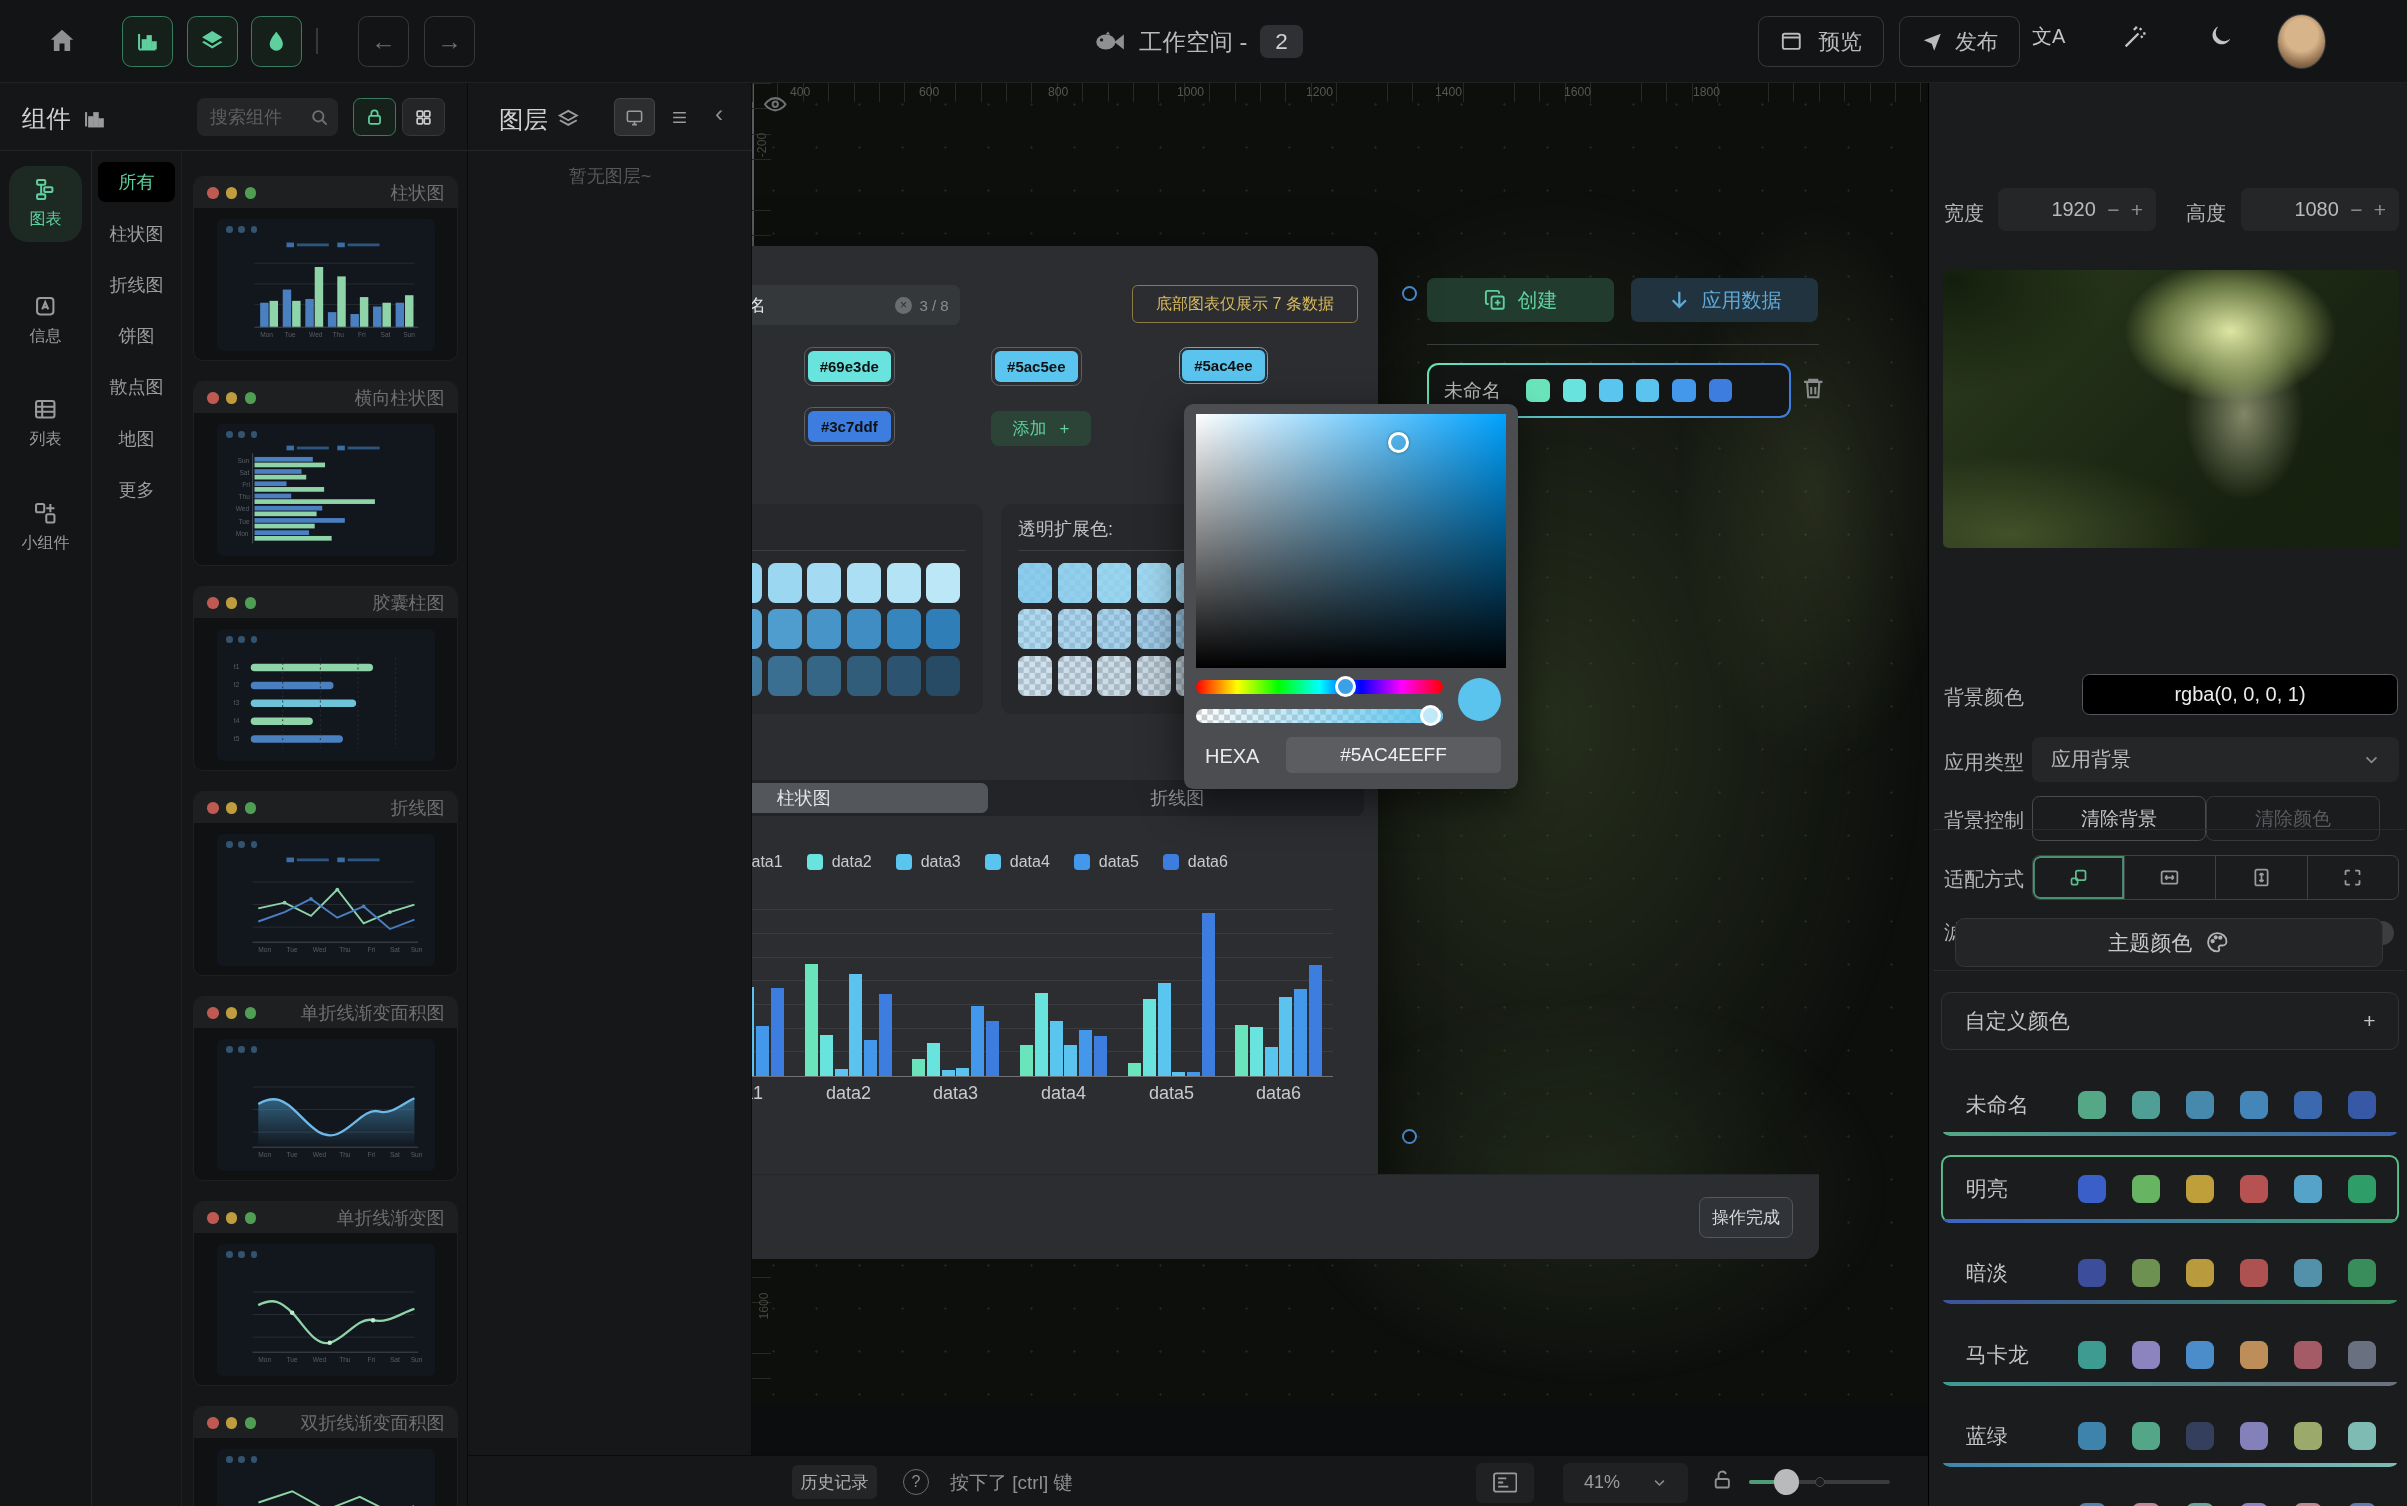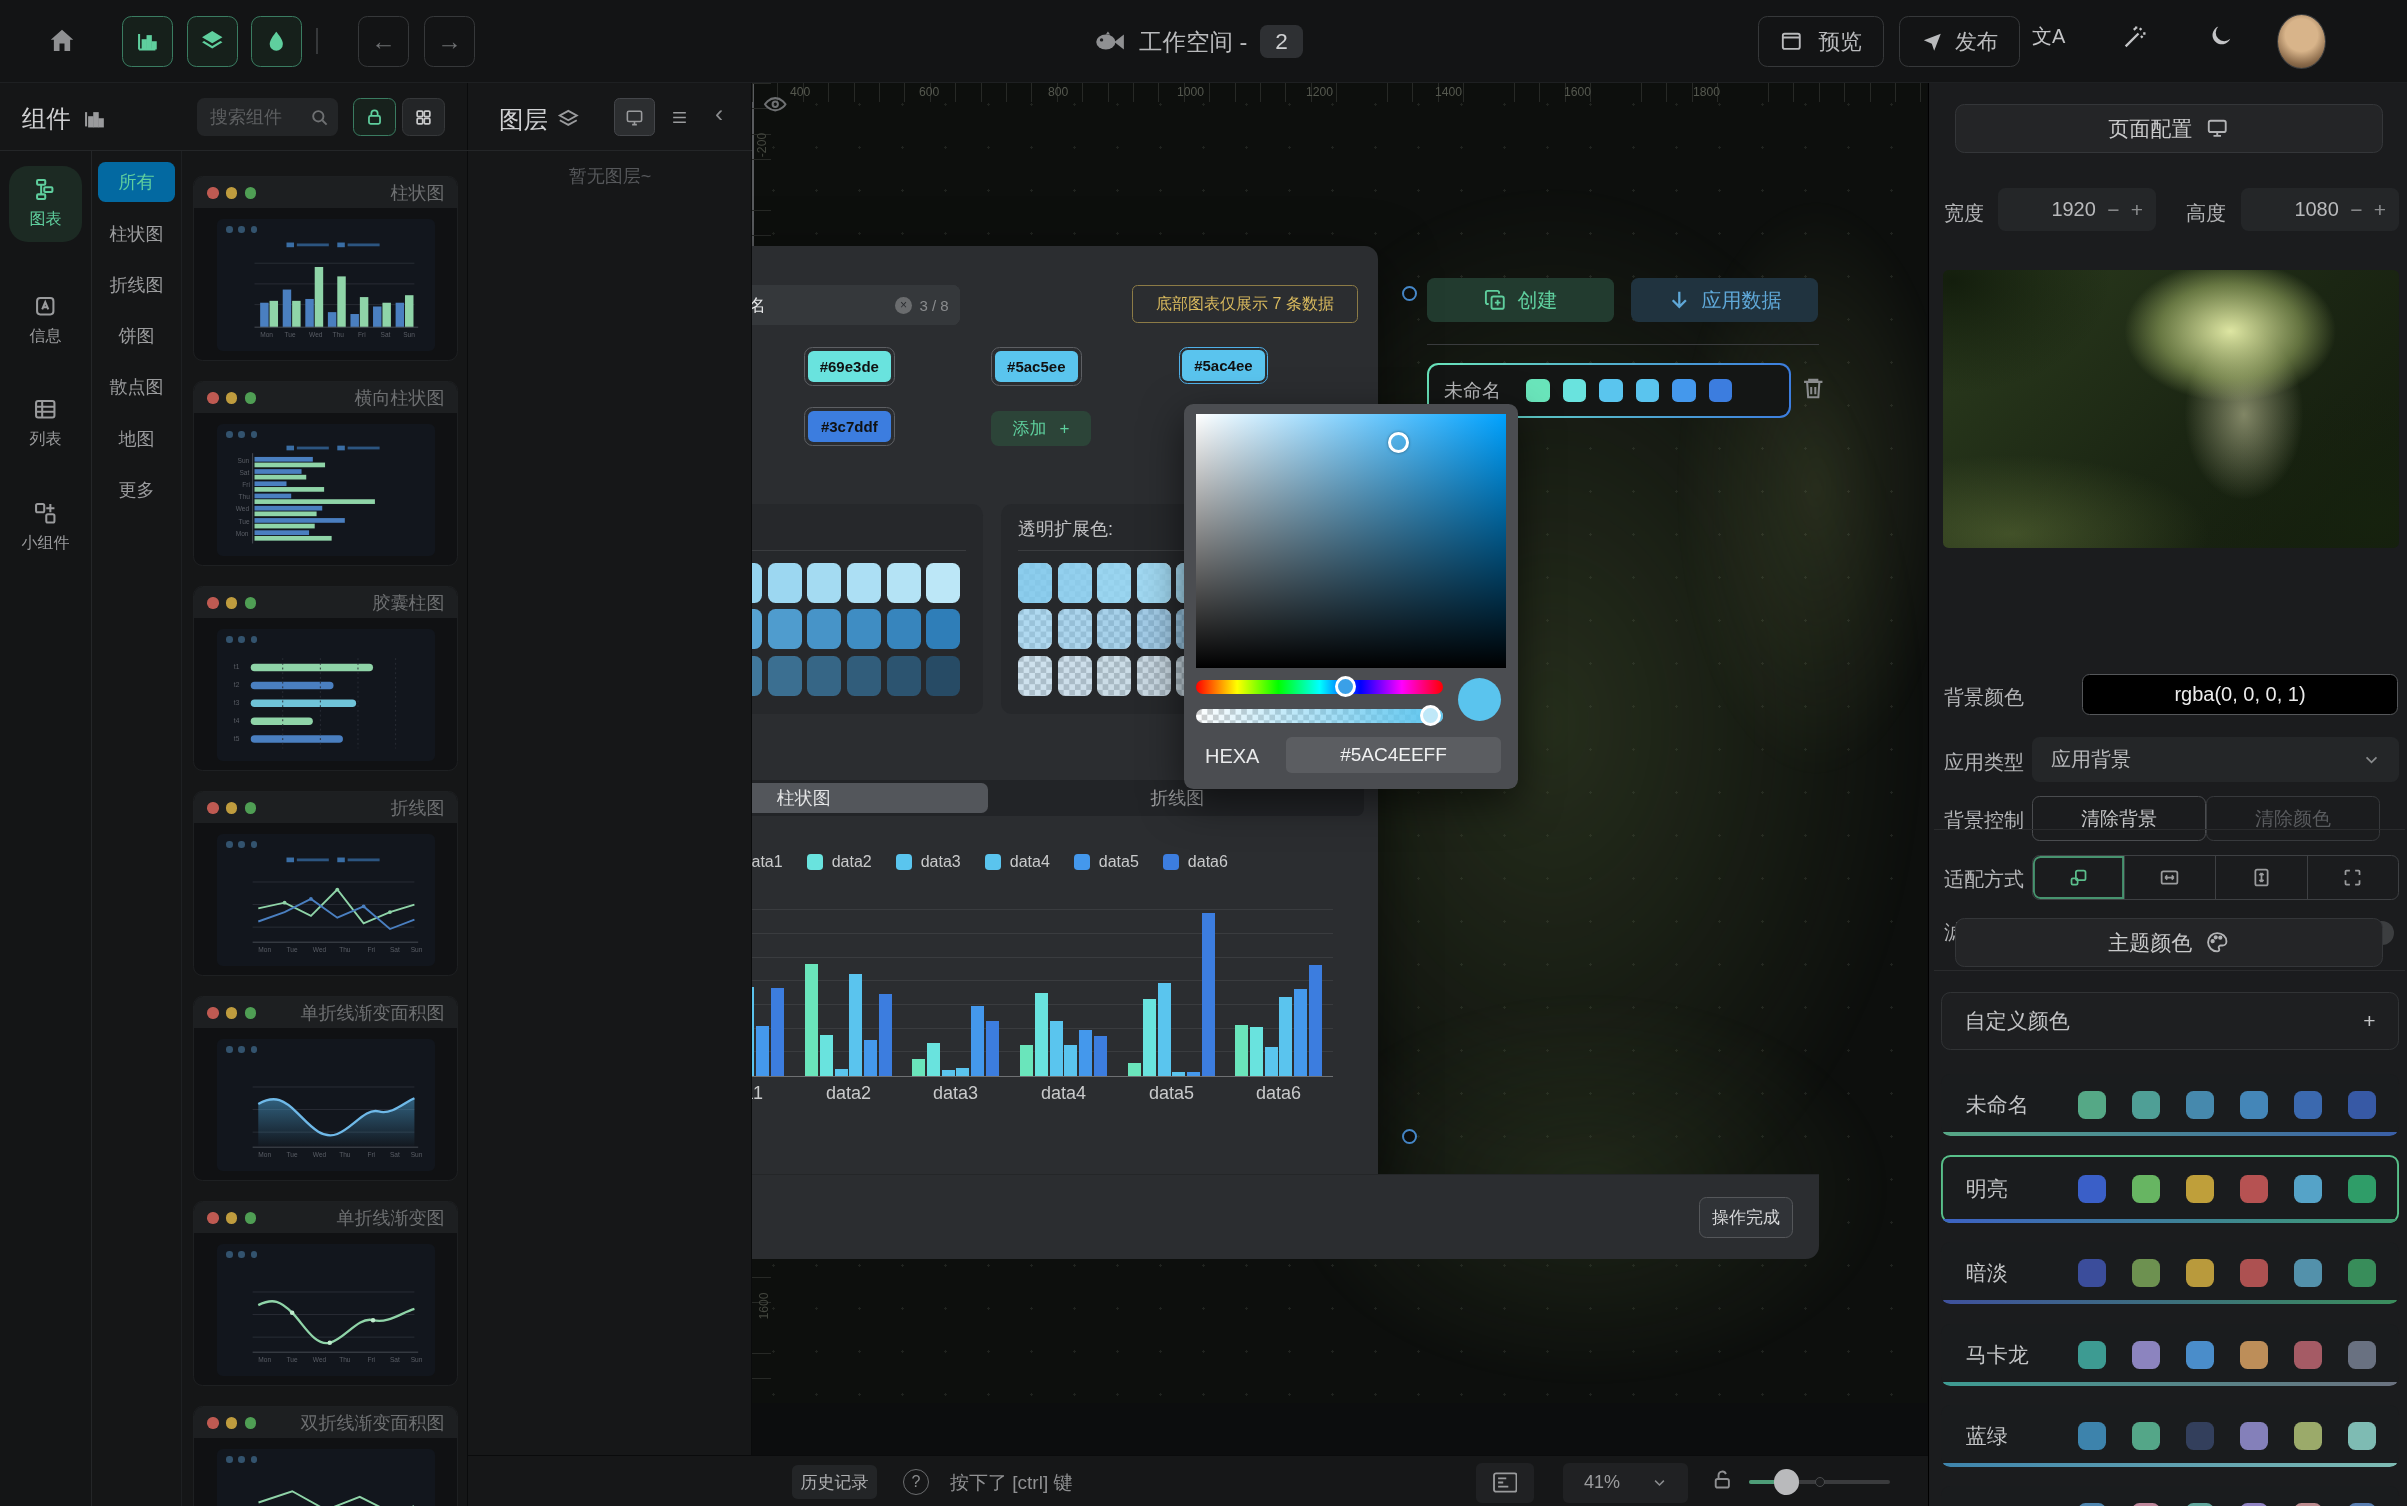--- a/index.html
+++ b/index.html
@@ -23,21 +23,21 @@
   #sb-title { position:absolute; left:21.7px; top:19px; font-size:24.5px; color:#cfd0d2; display:flex; gap:11.3px; align-items:center; }
   #sb-search { position:absolute; left:197px; top:15px; width:141px; height:38px; background:#232527; border-radius:7.5px; color:#5d5f61; font-size:18px; display:flex; align-items:center; padding:0 9.4px 0 13px; justify-content:space-between; }
   .sb-hbtn { position:absolute; top:15px; width:43px; height:38px; border-radius:7.5px; display:flex; align-items:center; justify-content:center; }
   #sb-hbtn1 { left:353px; border:0.9px solid #3a7c61; color:#5fcf9e; background:#17211c; }
   #sb-hbtn2 { left:402px; border:0.9px solid #36383a; color:#c9cacb; background:#232527; }
   #tab-col { position:absolute; left:0; top:68px; width:92px; height:1356px; border-right:0.9px solid #242628; background:#141516; }
   .side-tab { width:73px; margin:13px auto; border-radius:9.4px; display:flex; flex-direction:column; align-items:center; gap:7.5px; padding:11.3px 0; color:#9a9b9d; font-size:16px; cursor:pointer; }
   .side-tab.active { background:#1c2a23; color:#5fcf9e; }
   #cat-col { position:absolute; left:92px; top:68px; width:90px; height:1356px; border-right:0.9px solid #1e2022; }
   .cat-item { width:77px; margin:11.3px auto; height:40px; border-radius:7.5px; display:flex; align-items:center; justify-content:center; font-size:18px; color:#9a9b9d; cursor:pointer; }
-  .cat-item.active { background:#0369a1; color:#5fcf9e; }
+  .cat-item.active { background:#000000; color:#5fcf9e; }
   #thumb-col { position:absolute; left:183px; top:68px; width:285px; height:1356px; overflow:hidden; padding:25.4px 10.4px 0 10.4px; }
   .thumb-card { width:265px; height:185px; border-radius:9.4px; background:#101113; margin-bottom:20px; overflow:hidden; border:0.9px solid #1e2022; }
   .thumb-head { height:31px; background:#1d1f21; display:flex; align-items:center; padding:0 13px; }
   .dots { display:flex; gap:7.5px; }
   .dot { width:11.3px; height:11.3px; border-radius:50%; }
   .thumb-title { margin-left:auto; font-size:18px; color:#6d6f71; }
   .thumb-body { position:relative; height:153px; display:flex; align-items:center; justify-content:center; }
   .mini-panel { width:218px; height:132px; background:#12161d; border-radius:5.6px; padding:7.5px 9.4px 3.8px 9.4px; }
   .mini-dots { display:flex; gap:5.6px; margin-bottom:1.9px; }
   .mini-dots i { width:6.6px; height:6.6px; border-radius:50%; background:#33536e; }
@@ -979,27 +979,20 @@
         <svg width="19" height="19" viewBox="0 0 24 24" fill="none" stroke="currentColor" stroke-width="2">
             <path d="M4 6h16M4 12h16M4 18h16"></path>
           </svg>
       </div>
       <span class="abs" style="left:247px;top:17px;font-size:24.5px;color:#8a8c8e;">‹</span>
     </div>
     <div id="lp-empty">暂无图层~</div>
   </div>
 
   <div id="rightpanel" class="abs">
-    <div class="rp-header-btn" style="top:21px;">
-      <span>页面配置</span>
-      <svg width="24.5" height="22.6" viewBox="0 0 24 24" fill="none" stroke="#b3b4b6" stroke-width="2">
-          <rect x="3" y="4" width="18" height="12" rx="2"></rect>
-          <path d="M8 20h8M12 16v4"></path>
-        </svg>
-    </div>
     <span class="rp-label" style="left:15px;top:117px;">宽度</span>
     <div class="stepper" style="left:69px;top:105px;width:158px;">
       <span class="val">1920</span>
       <span class="sym">−</span>
       <span class="sym">+</span>
     </div>
     <span class="rp-label" style="left:257px;top:117px;">高度</span>
     <div class="stepper" style="left:312px;top:105px;width:158px;">
       <span class="val">1080</span>
       <span class="sym">−</span>

